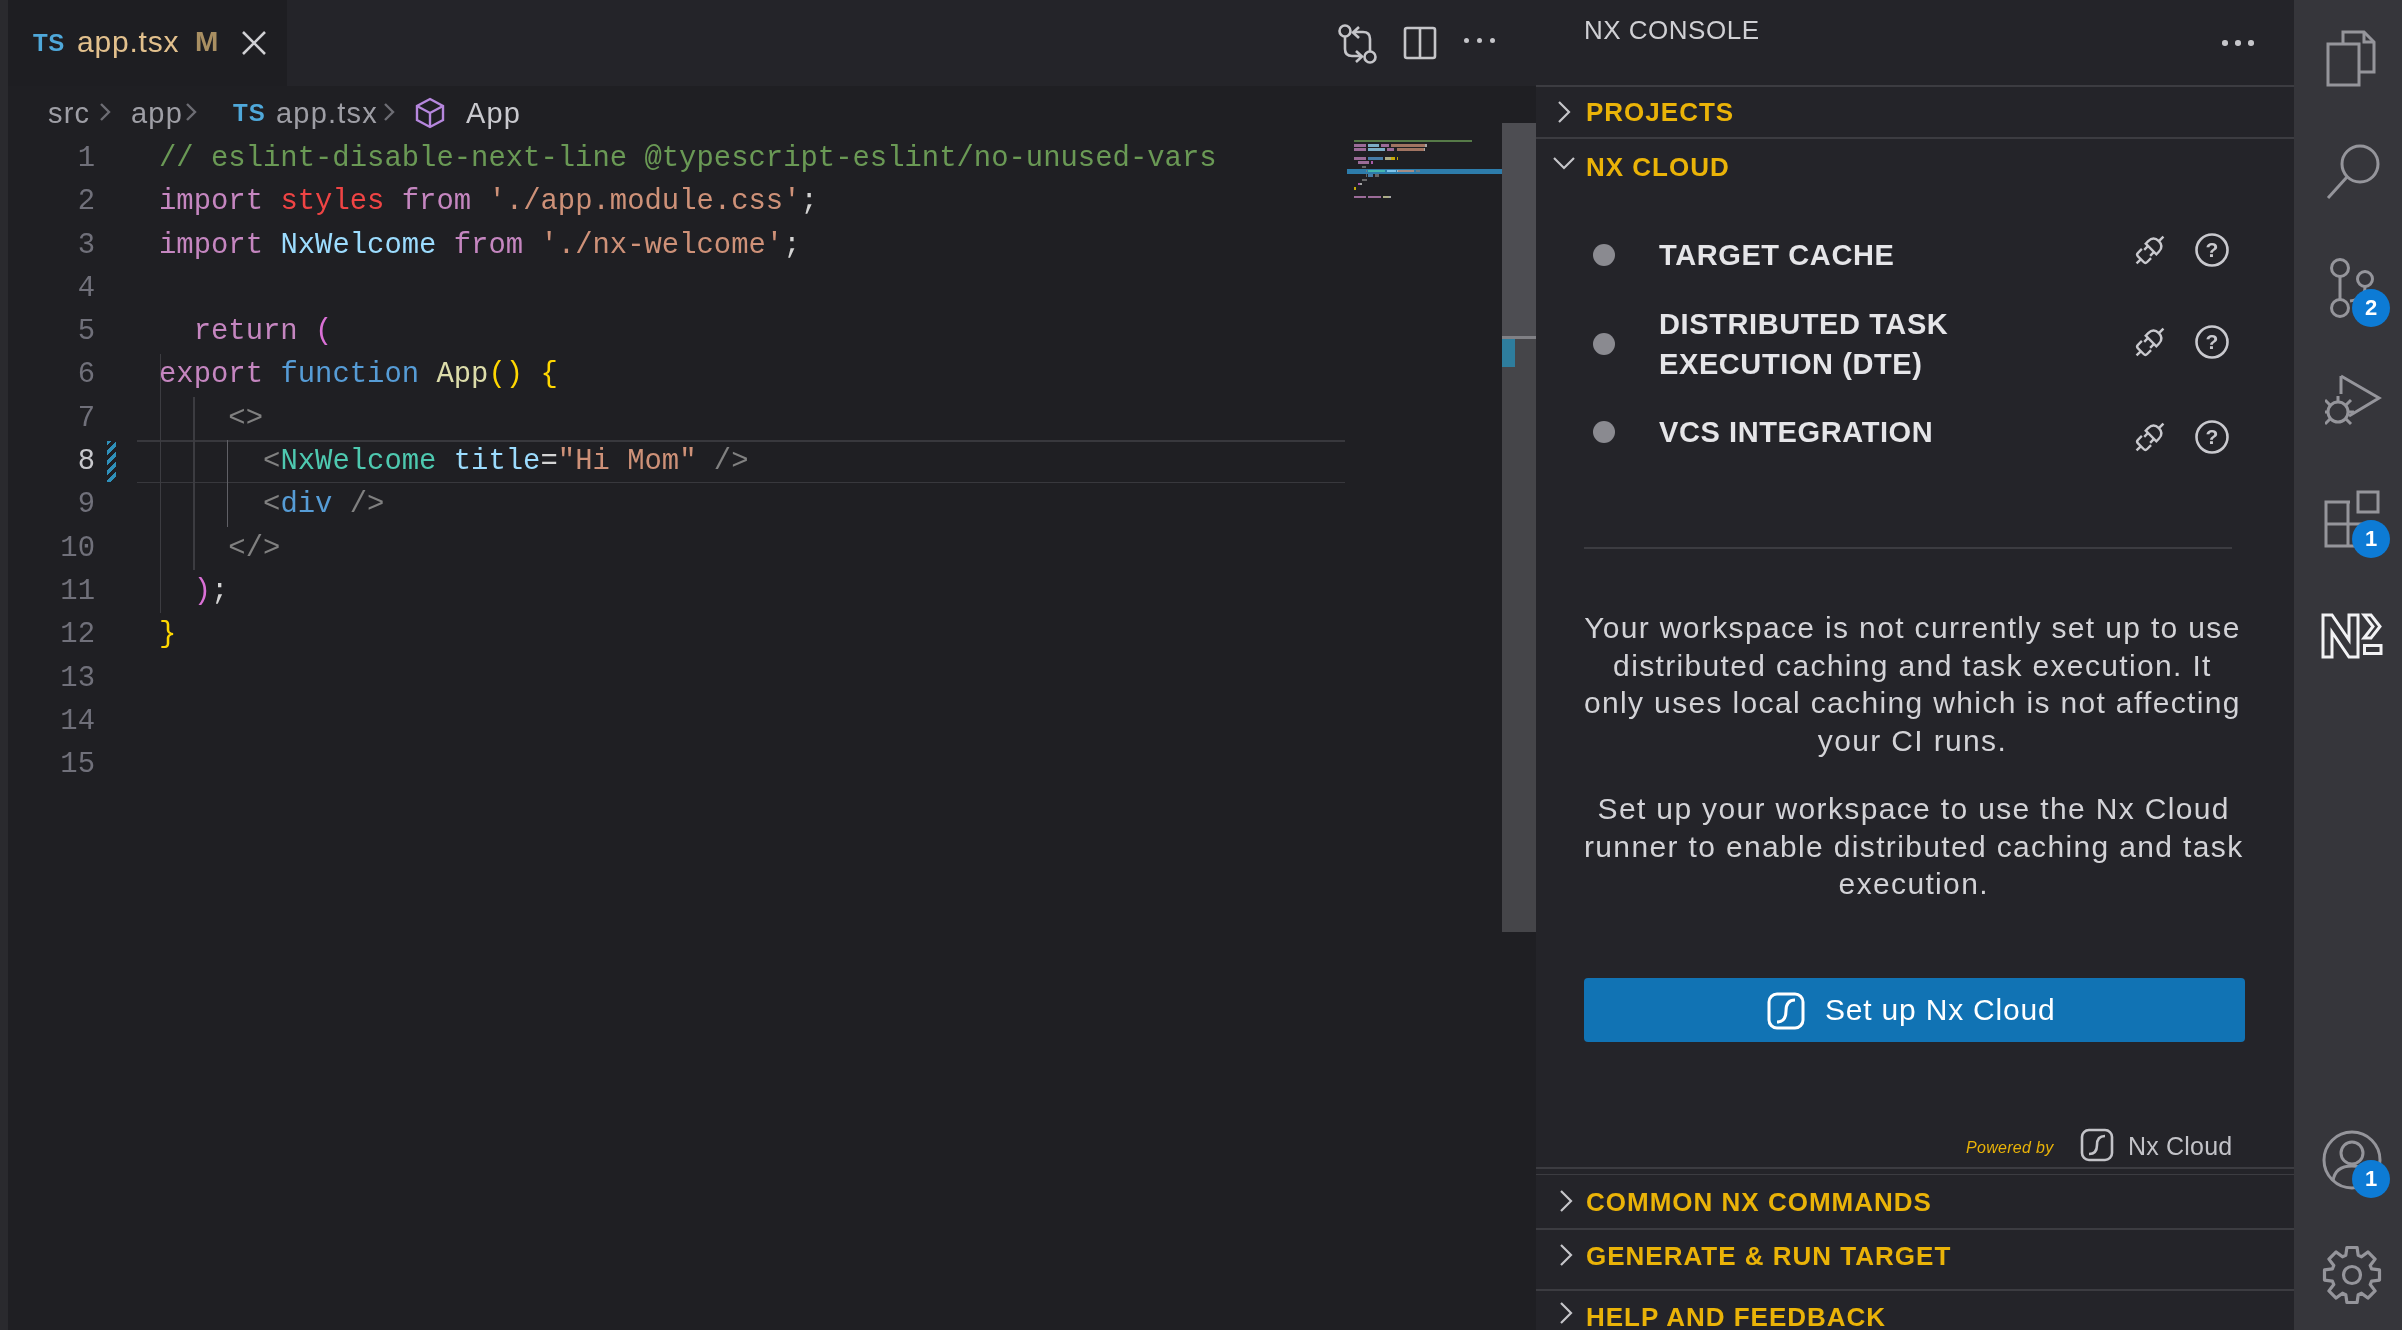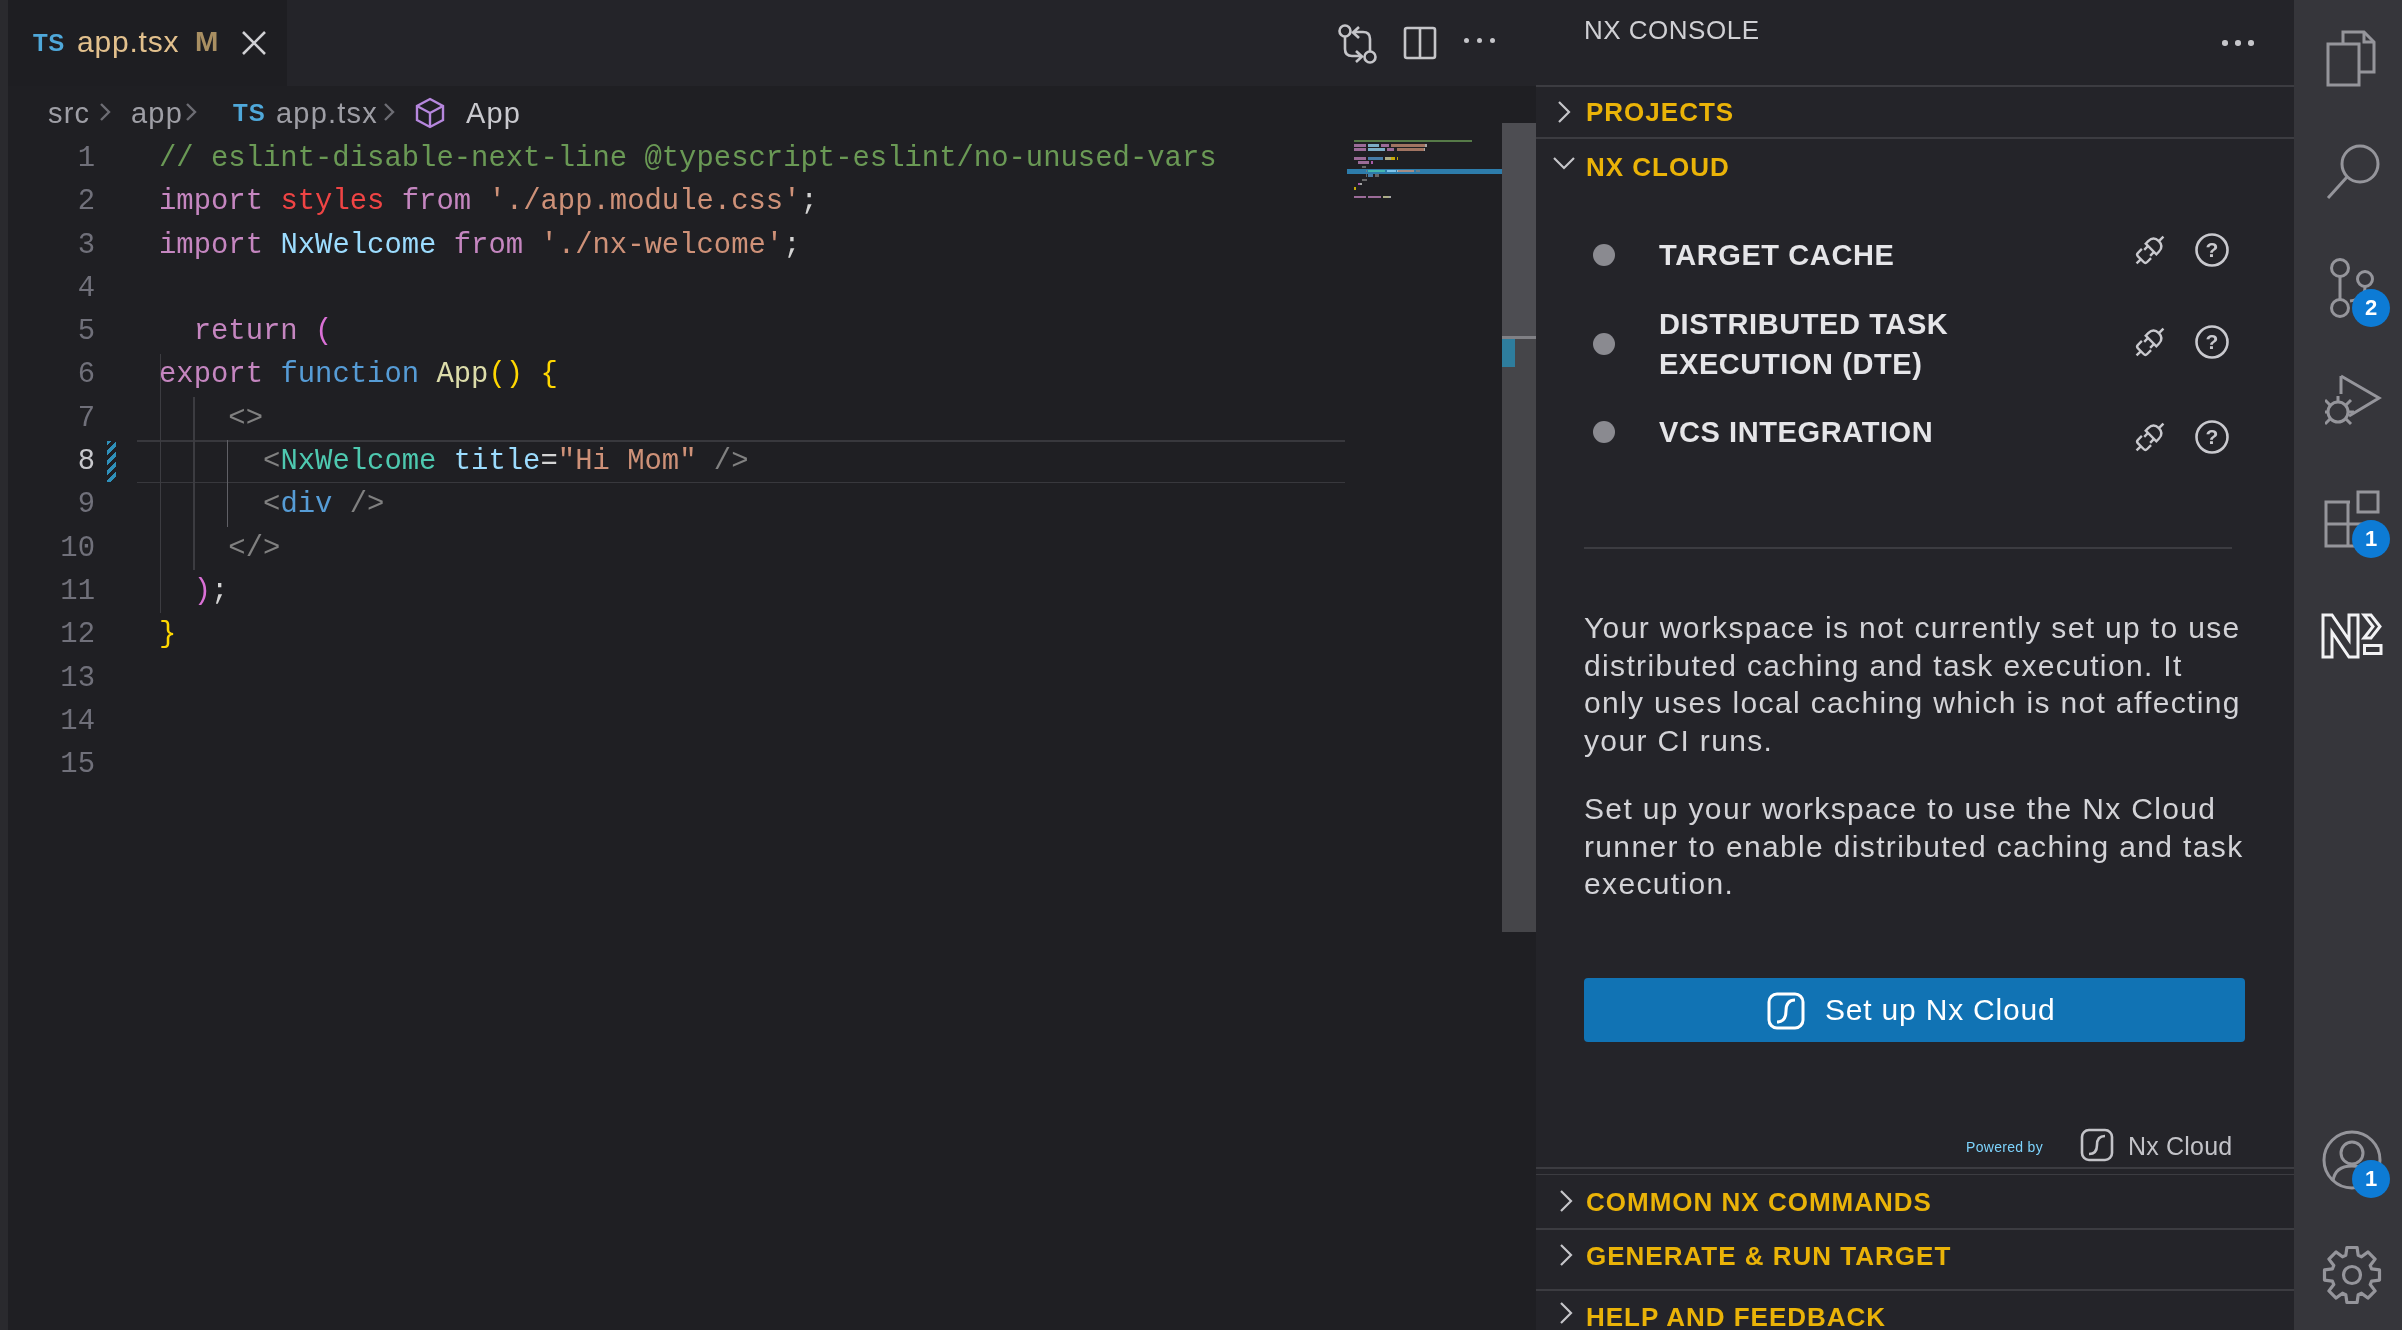--- a/index.html
+++ b/index.html
@@ -23,24 +23,24 @@
 .gn { height:43.3px; line-height:43.3px; font-family:"Liberation Mono",monospace; font-size:28.9px; color:#70707a; }
 .gn.cur { color:#c8c8cc; }
 #code { left:159px; top:137px; }
 .cl { height:43.3px; line-height:43.3px; font-family:"Liberation Mono",monospace; font-size:28.9px; white-space:pre; }
 
 .svtitle { left:1584px; top:15px; font-size:26px; color:#d0d0d4; letter-spacing:0.5px; }
 .shead { position:absolute; left:1586px; font-size:26px; font-weight:bold; color:#eab308; letter-spacing:1.0px; }
 .sitem { position:absolute; left:1659px; font-size:29px; font-weight:bold; color:#e5e5e8; letter-spacing:0.6px; line-height:40px; }
 .bullet { position:absolute; left:1593px; width:22px; height:22px; border-radius:50%; background:#8a8a90; }
 .hline { position:absolute; background:#3c3c41; }
-.para { position:absolute; left:1584px; font-size:30px; letter-spacing:1.35px; line-height:37.6px; color:#d3d3d7; }
+.para { position:absolute; left:1584px; font-size:30px; letter-spacing:1.35px; line-height:37.6px; color:#d3d3d7;text-align:center; }
 #btn { left:1584px; top:978px; width:661px; height:64px; background:#1173b4; border-radius:4px; }
 #btn span { position:absolute; left:241px; top:15px; font-size:30px; color:#ffffff; letter-spacing:0.8px; }
-.powered { position:absolute; font-size:14px; color:#7dd3fc; letter-spacing:0.3px; }
+.powered { position:absolute; font-size:16px; color:#eab308; letter-spacing:0.3px;font-style:italic; }
 .poweredbig { position:absolute; font-size:25px; color:#c3c3c8; letter-spacing:0.2px; }
 .badge { position:absolute; width:38px; height:38px; border-radius:50%; background:#0d7bd5; color:#fff; font-size:22px; font-weight:bold; text-align:center; line-height:38px; }
 </style></head>
 <body>
 <div id="leftstrip" class="abs"></div>
 <div id="tabbar" class="abs"></div>
 <div id="tab" class="abs"></div>
 <div class="abs tabts">TS</div>
 <div class="abs tabname">app.tsx</div>
 <div class="abs tabm">M</div>

